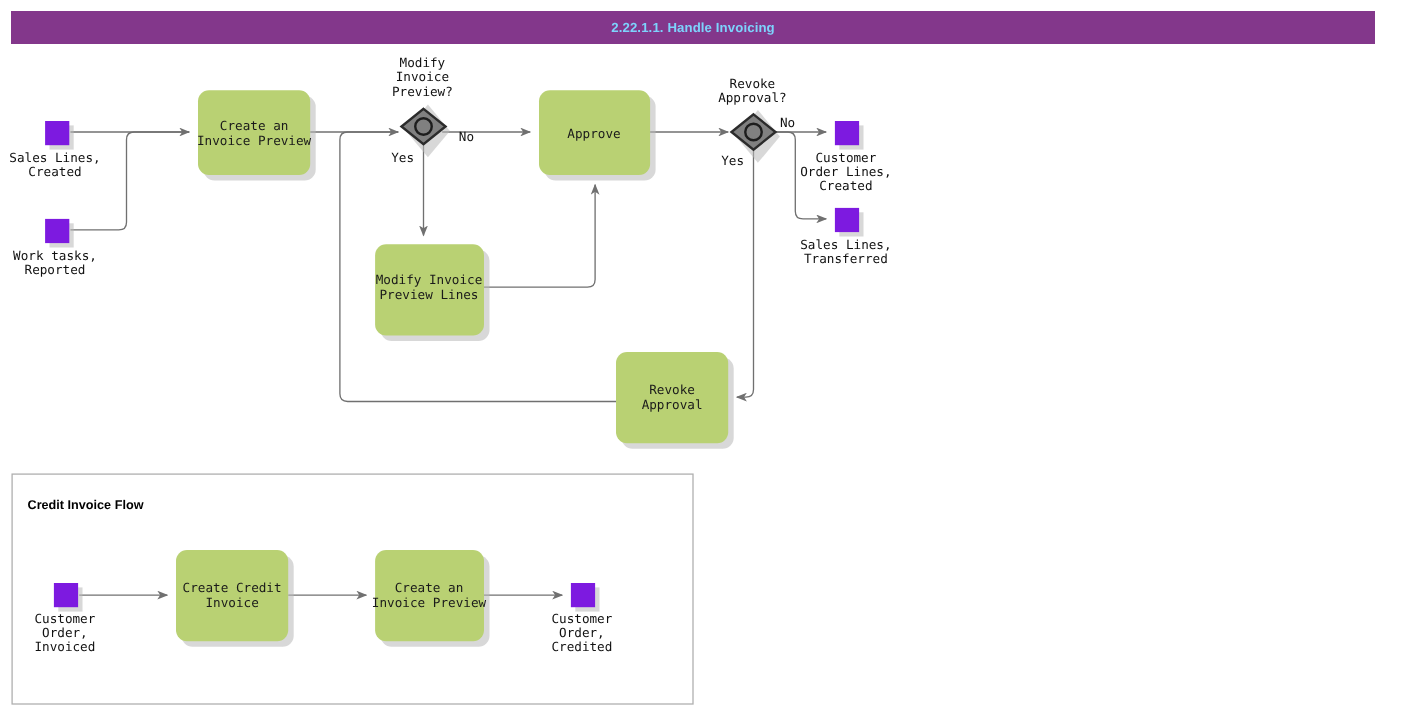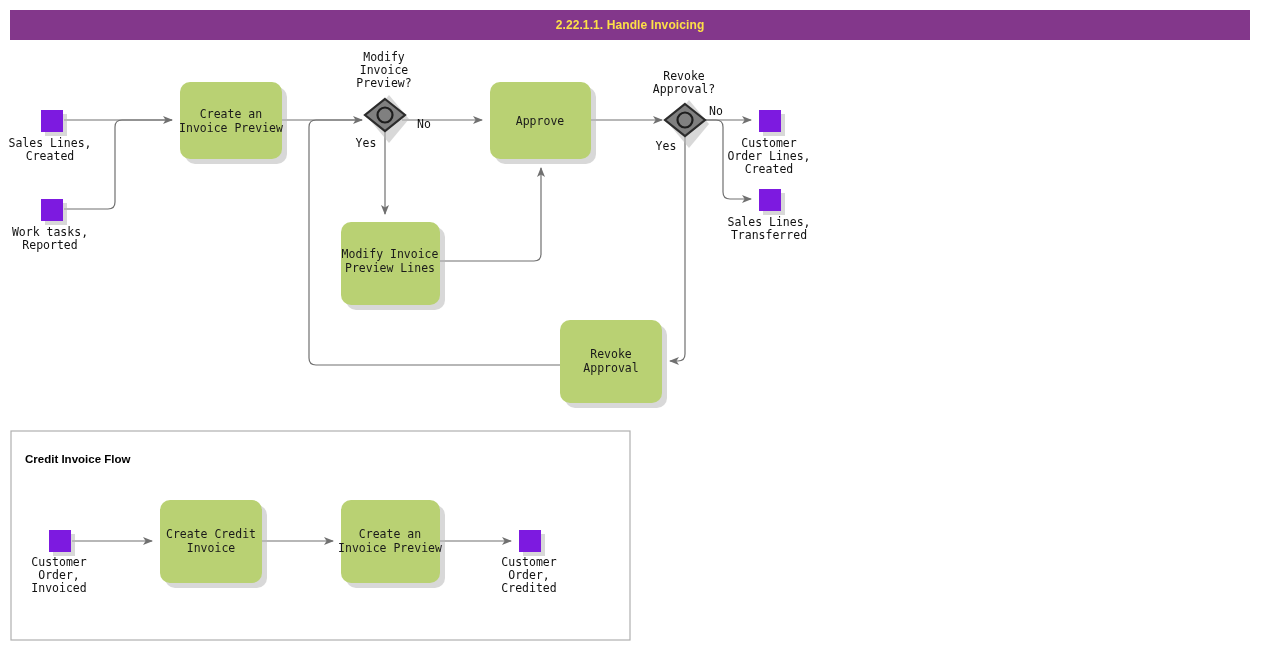--- a/index.html
+++ b/index.html
@@ -20,21 +20,21 @@
     width: 1280px;
     height: 650px;
   }
   .title-bar {
     position: absolute;
     left: 10px;
     top: 10px;
     width: 1240px;
     height: 30px;
     background: #83378b;
-    color: #fde047;
+    color: #7dd3fc;
     font-family: "Liberation Sans", sans-serif;
     font-size: 12px;
     font-weight: bold;
     display: flex;
     align-items: center;
     justify-content: center;
     letter-spacing: 0.1px;
   }
   svg.canvas {
     position: absolute;

